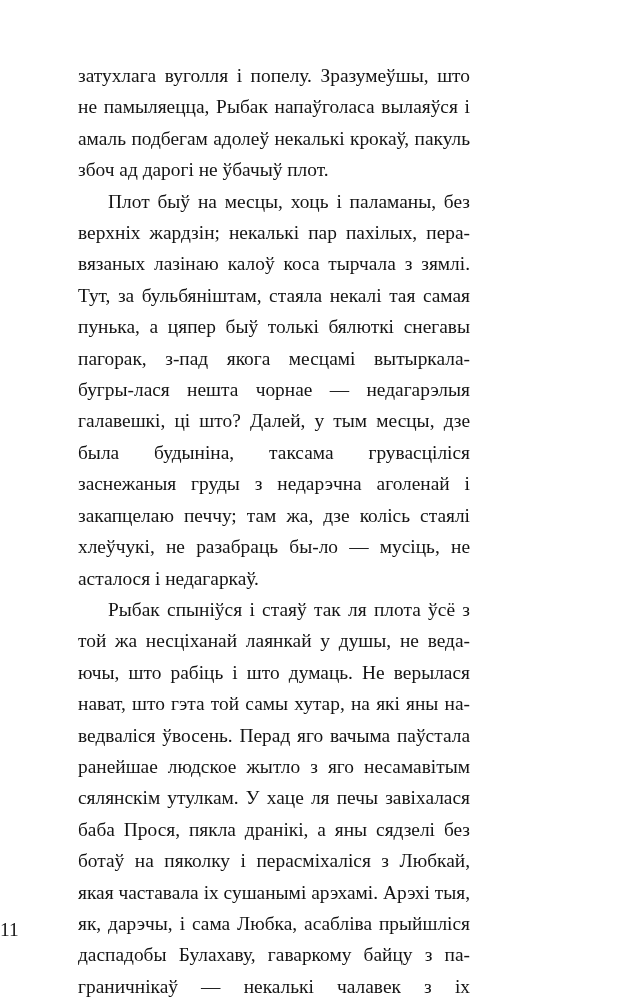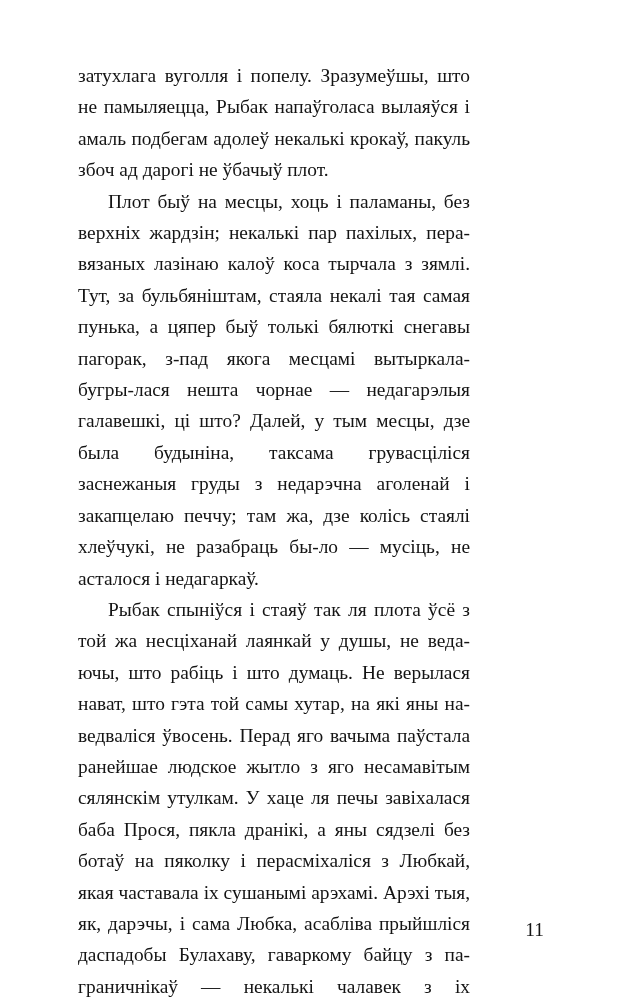--- a/index.html
+++ b/index.html
@@ -34,21 +34,21 @@
     text-indent: 0;
   }
   .body-text p.indent {
     text-indent: 1.55em;
   }
   .page-number {
     position: absolute;
     left: 0;
     right: 0;
     bottom: 60px;
-    text-align: right;
+    text-align: left;
     font-size: 19.4px;
     color: #141414;
   }
 </style>
 </head>
 <body>
 
 <div class="page">
   <div class="body-text">
     <p>затухлага вуголля і попелу. Зразумеўшы, што не памыляецца, Рыбак напаўголаса вылаяўся і амаль подбегам адолеў некалькі крокаў, пакуль збоч ад дарогі не ўбачыў плот.</p>

